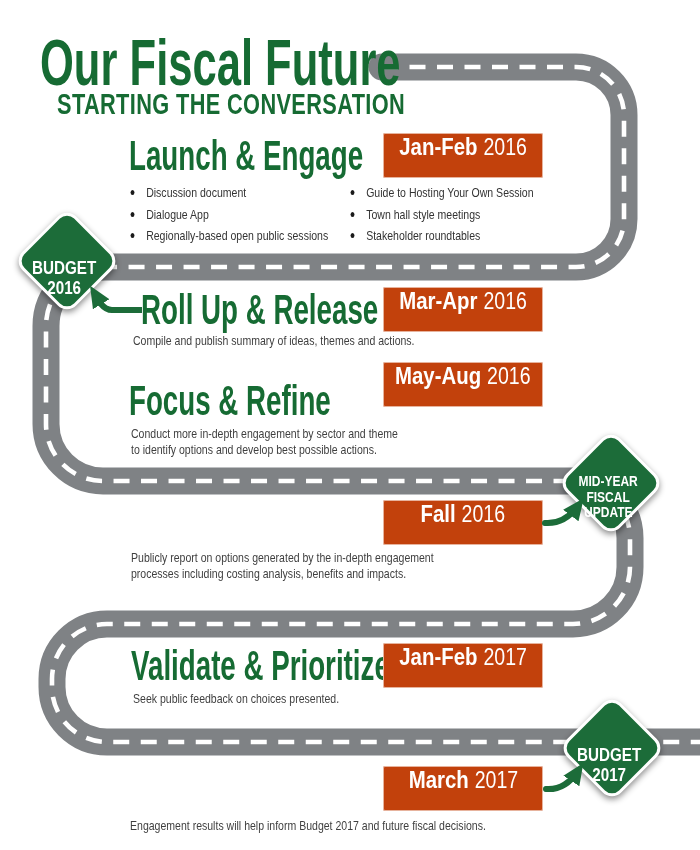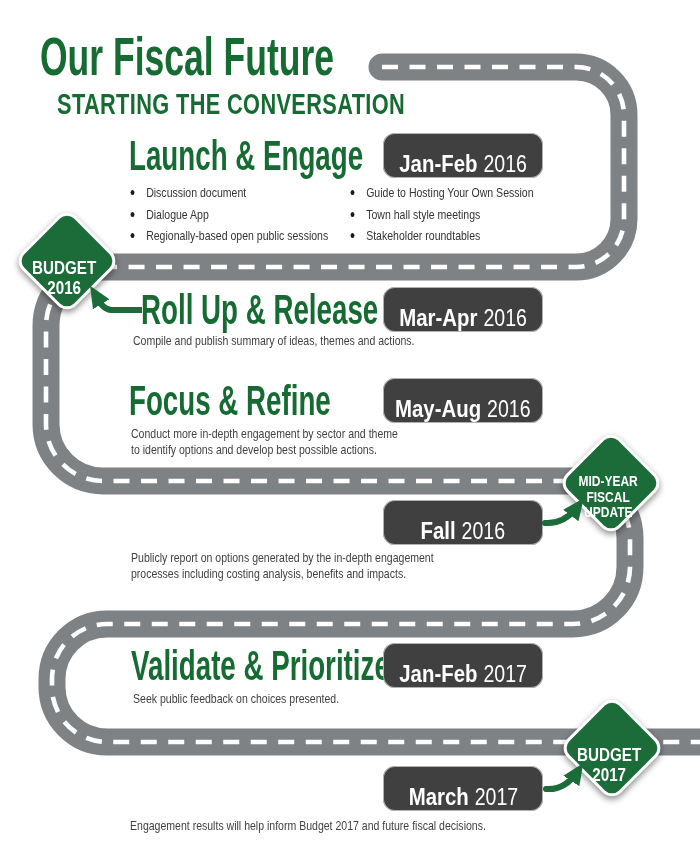--- a/index.html
+++ b/index.html
@@ -1,37 +1,37 @@
 <!DOCTYPE html>
 <html><head>
 <meta charset="utf-8">
 <style>
   html,body{margin:0;padding:0;background:#fff;}
   #page{position:relative;width:700px;height:850px;background:#fff;overflow:hidden;
         font-family:"Liberation Sans", sans-serif;}
   .cond{display:inline-block;white-space:nowrap;transform-origin:0 50%;}
 
   
-  #title{position:absolute;left:40px;top:30px;font-size:53px;font-weight:700;
+  #title{position:absolute;left:40px;top:30px;font-size:65px;font-weight:700;
          color:#166b33;line-height:1;z-index:2;}
   #title .cond{transform:scaleX(.67);}
   #subtitle{position:absolute;left:57px;top:90px;font-size:29px;font-weight:700;
             color:#166b33;line-height:1;z-index:2;}
   #subtitle .cond{transform:scaleX(.75);letter-spacing:.5px;}
 
   
   #road-svg,#arrow-svg{position:absolute;left:0;top:0;z-index:1;}
   #arrow-svg{z-index:4;}
 
   
   .stage-heading{position:absolute;height:45px;display:flex;align-items:center;
                  font-size:42px;font-weight:700;color:#166b33;line-height:1;z-index:2;}
   .stage-heading .cond{transform:scaleX(.66);}
-  .badge{position:absolute;left:383px;width:160px;height:45px;background:#404040;
-         border-radius:12px;display:flex;align-items:flex-end;justify-content:center;
+  .badge{position:absolute;left:383px;width:160px;height:45px;background:#c2410c;
+         border-radius:2px;display:flex;align-items:flex-start;justify-content:center;
          color:#fff;z-index:2;box-shadow:0 0 0 1px rgba(255,255,255,.6) inset;}
   .badge-inner{display:flex;align-items:baseline;gap:7px;transform:scaleX(.85);}
   .badge-range{font-weight:700;font-size:24px;}
   .badge-year{font-weight:400;font-size:23px;}
   .desc{position:absolute;z-index:2;color:#3f3f3f;font-size:13.5px;line-height:15.5px;
         transform:scaleX(.78);transform-origin:0 0;}
   .desc div{white-space:nowrap;}
 
   .bullets{position:absolute;top:182px;z-index:2;margin:0;padding:0;list-style:none;
            transform:scaleX(.78);transform-origin:0 0;}
@@ -104,21 +104,21 @@
       <span class="badge-year">2016</span>
     </span>
   </div>
   <div class="desc" style="left:133px;top:333px">
     <div>Compile and publish summary of ideas, themes and actions.</div>
   </div>
 
   <div class="stage-heading" style="left:129px;top:378px">
     <span class="cond">Focus &amp; Refine</span>
   </div>
-  <div class="badge" style="top:378px">
+  <div class="badge" style="top:362px">
     <span class="badge-inner">
       <span class="badge-range">May-Aug</span>
       <span class="badge-year">2016</span>
     </span>
   </div>
   <div class="desc" style="left:131px;top:426px">
     <div>Conduct more in-depth engagement by sector and theme</div>
     <div>to identify options and develop best possible actions.</div>
   </div>
 

